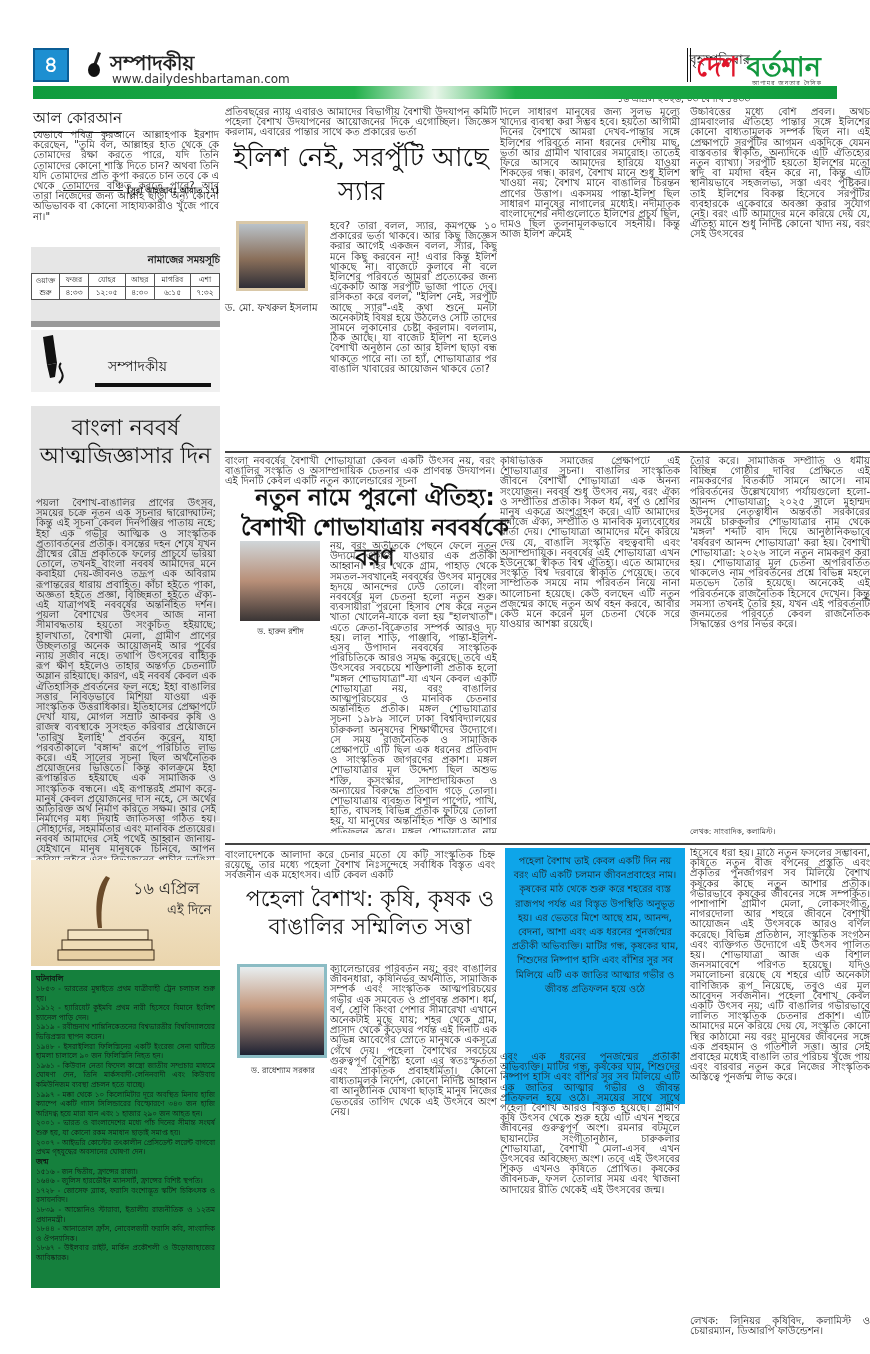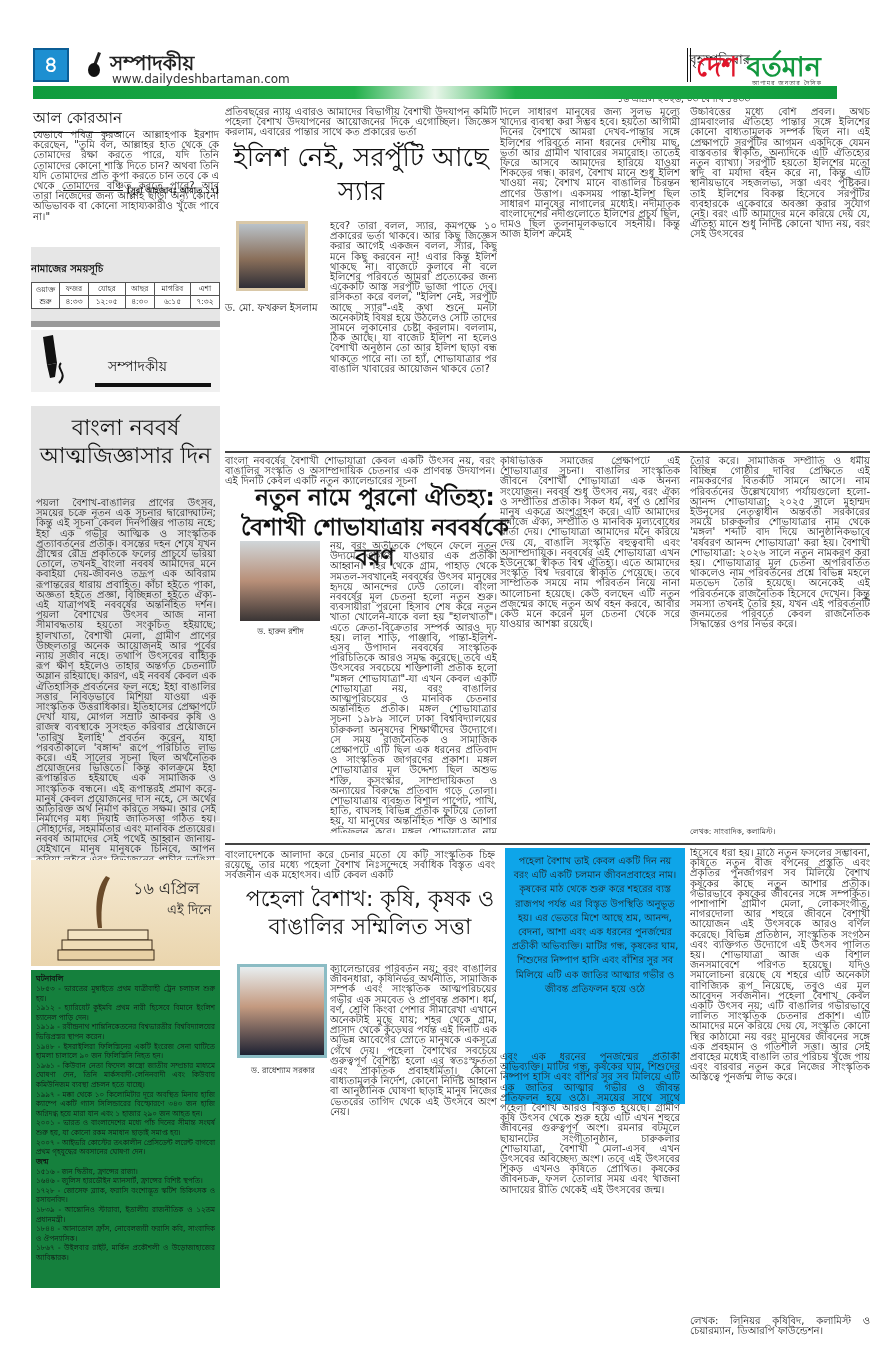--- a/index.html
+++ b/index.html
@@ -19,21 +19,21 @@
   .logo .bartaman { color: #13983f; }
   .logo-tag { left: 752px; top: 78px; font-size: 6px; color: #333; letter-spacing: 1px; }
 
   .quran-title { left: 33px; top: 106px; font-size: 15px; border-bottom: 1px solid #111; padding-bottom: 1px; }
   .body-text { font-size: 10px; line-height: 10.2px; color: #222; text-align: justify; }
   .quran-text { left: 33px; top: 130px; width: 186px; }
   .quran-ref { left: 33px; top: 184px; width: 186px; text-align: right; font-size: 8px; font-weight: bold; }
   .quran-ref::before { content: ""; display: inline-block; width: 60px; border-top: 1px solid #111; vertical-align: middle; margin-right: 4px; }
 
   .prayer-box { left: 31px; top: 247px; width: 189px; height: 74px; background: #e6e6e6; }
-  .prayer-title { text-align: left; font-size: 10px; font-weight: bold; padding: 14px 0 4px; }
+  .prayer-title { text-align: right; font-size: 10px; font-weight: bold; padding: 5px 0 4px; }
   .prayer-table { width: 100%; border-collapse: collapse; background: #fff; font-size: 7.5px; text-align: center; }
   .prayer-table td { border: 1px solid #555; height: 13px; }
   .gray-strip { left: 31px; top: 321px; width: 189px; height: 6px; background: #9a9a9a; }
 
   .sampadakiya-box { left: 31px; top: 330px; width: 189px; height: 62px; background: #f0f0f0; }
   .quill-icon { left: 35px; top: 333px; width: 40px; height: 56px; }
   .sampadakiya-label { left: 108px; top: 355px; font-size: 14px; color: #111; }
   .sampadakiya-rule { left: 95px; top: 383px; width: 116px; height: 4px; background: #111; }
 
   .editorial-box { left: 31px; top: 406px; width: 189px; height: 415px; background: #e4e4e4; }

